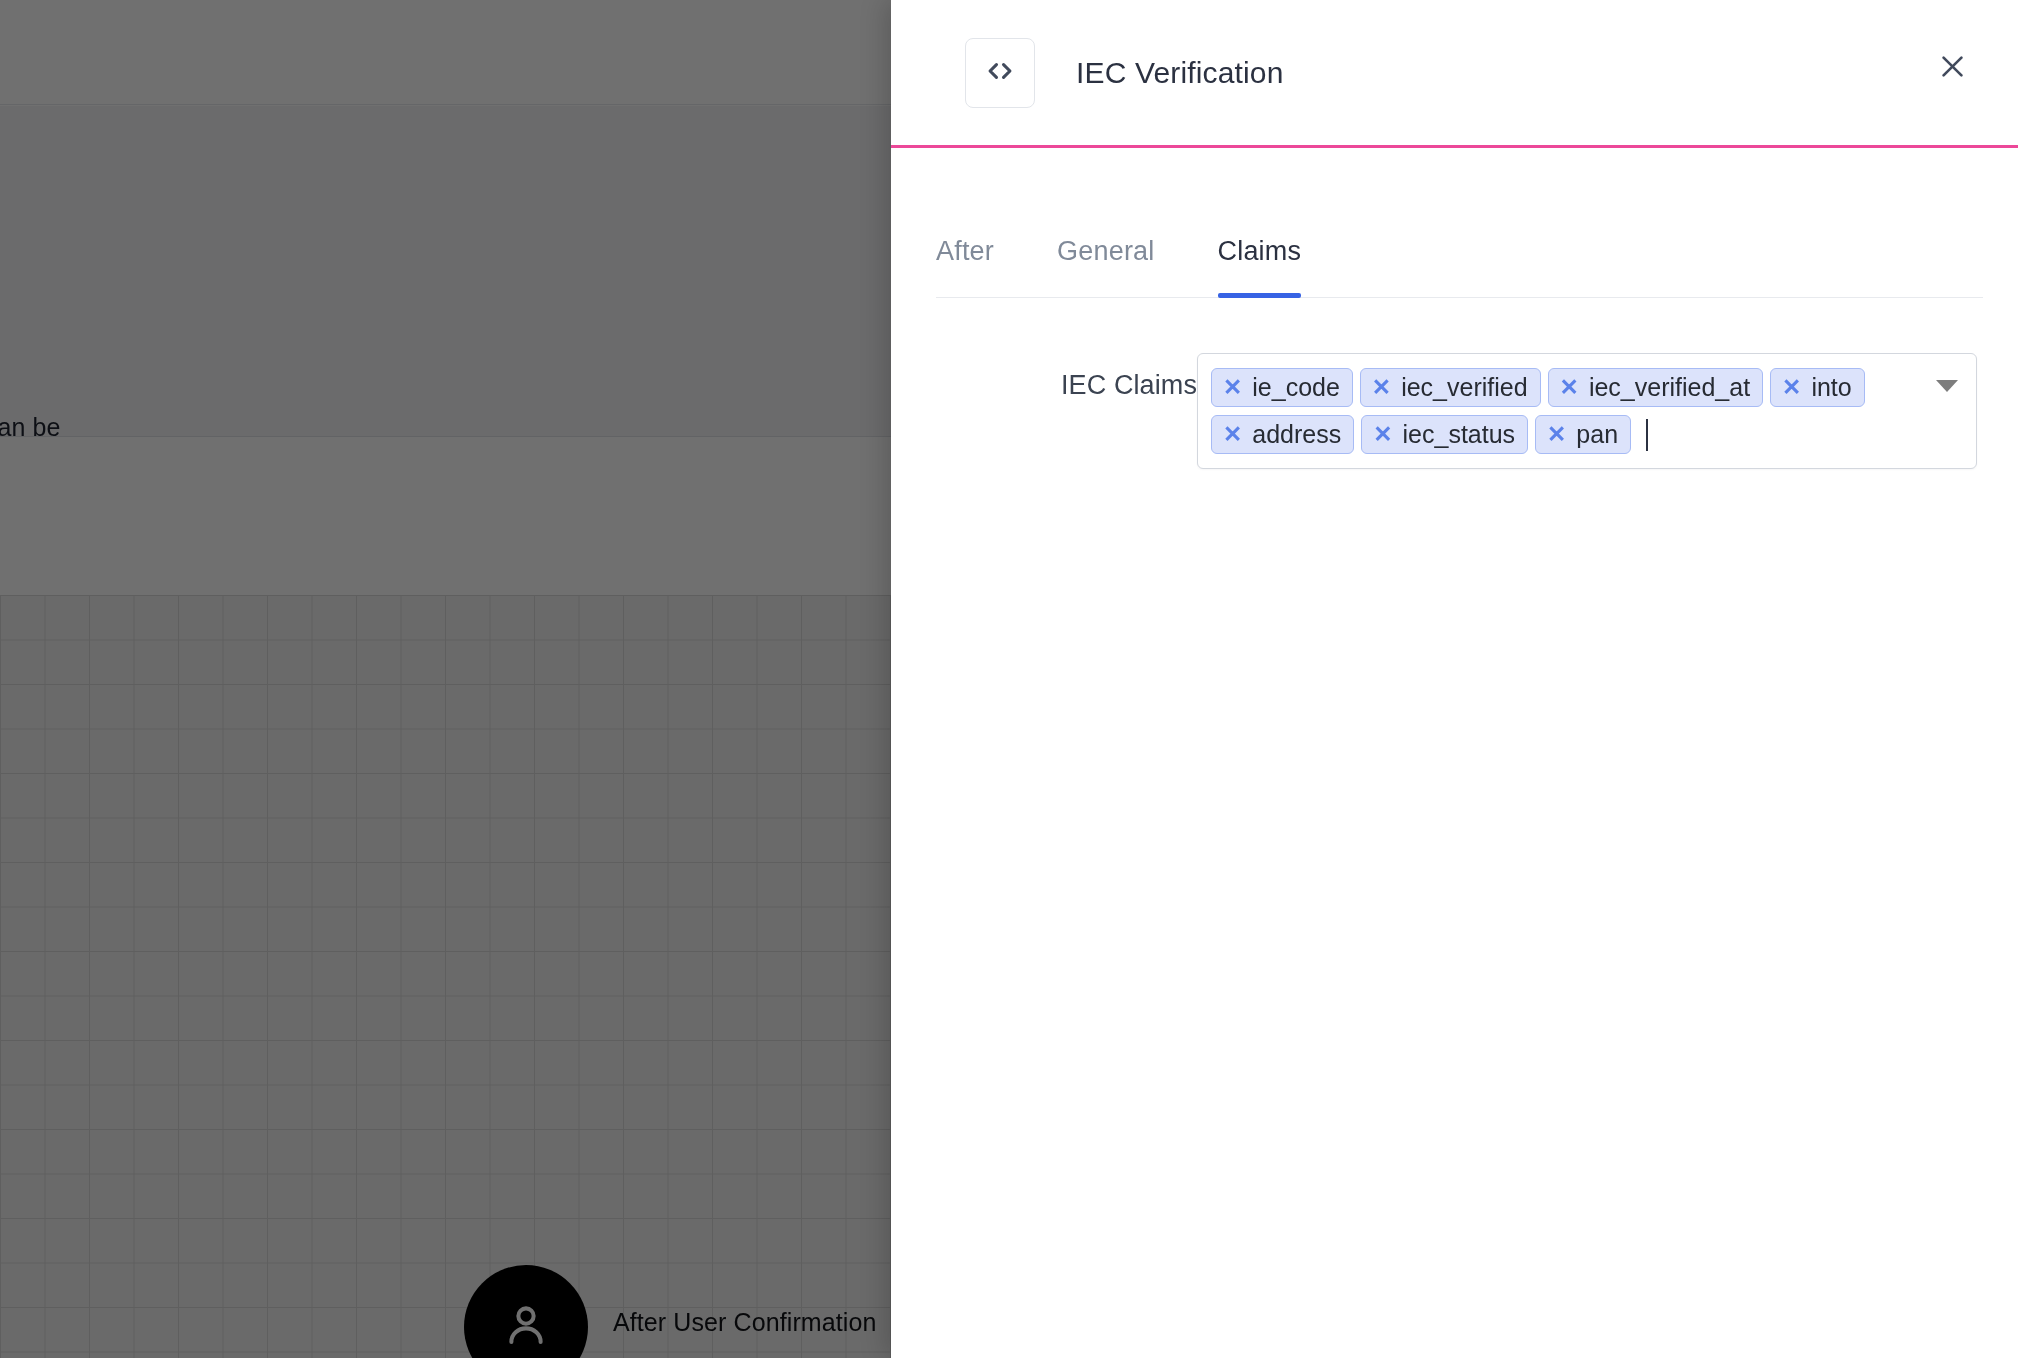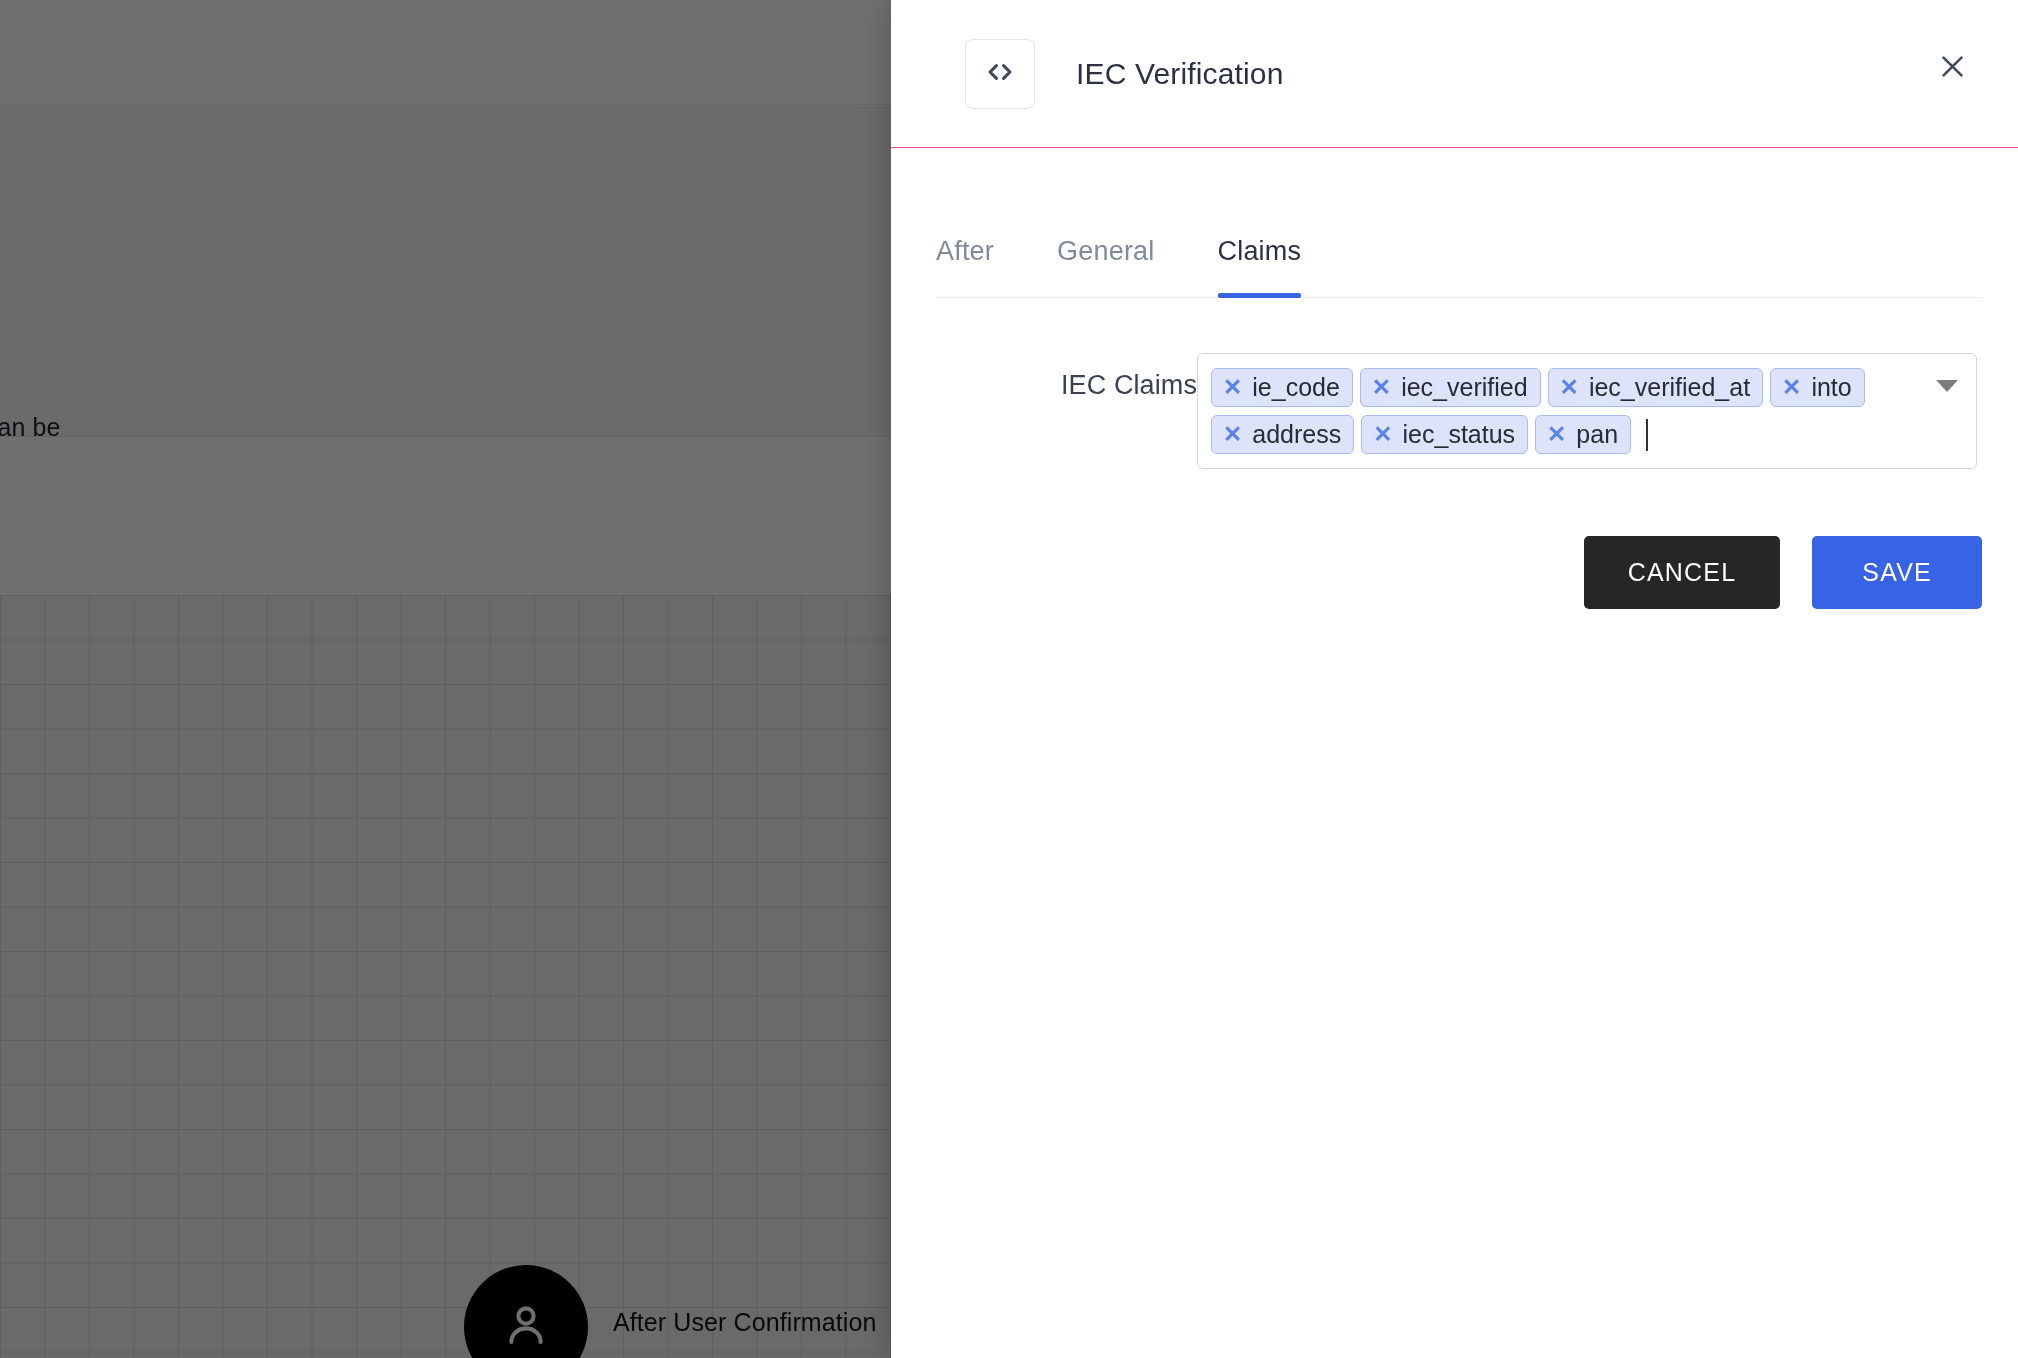--- a/index.html
+++ b/index.html
@@ -122,21 +122,21 @@
     width: 1127px;
     height: 1358px;
     background: #ffffff;
     z-index: 60;
     box-shadow: -6px 0 24px rgba(0,0,0,0.18);
   }
 
   .panel-header {
     position: relative;
     height: 148px;
-    border-bottom: 1px solid #ec4899;
+    border-bottom: 3px solid #ec4899;
     display: flex;
     align-items: center;
     padding-left: 74px;
   }
 
   .code-badge {
     width: 70px; height: 70px;
     border: 1px solid #e2e5ea;
     border-radius: 8px;
     background: #ffffff;
@@ -424,19 +424,15 @@
           </span>
 
           <span class="caret-text"></span>
         </div>
 
         <span class="dropdown-arrow"></span>
       </div>
     </div>
 
 
-    <div class="actions">
-      <button class="btn btn-cancel">CANCEL</button>
-      <button class="btn btn-save">SAVE</button>
-    </div>
 
   </div>
 </div>
 
 </body></html>

